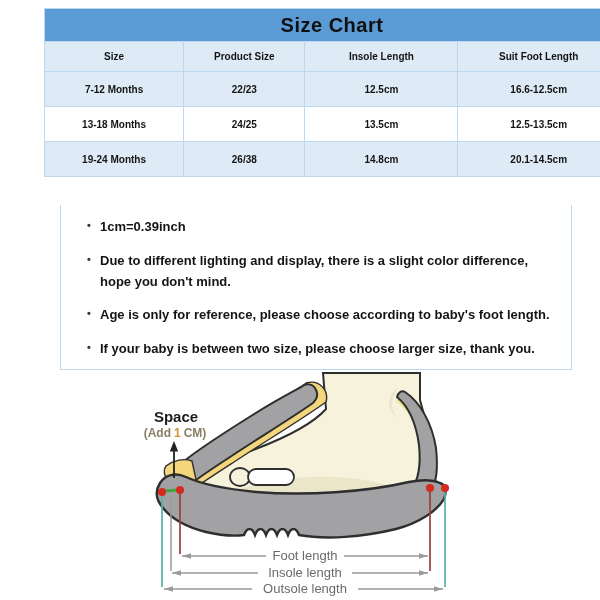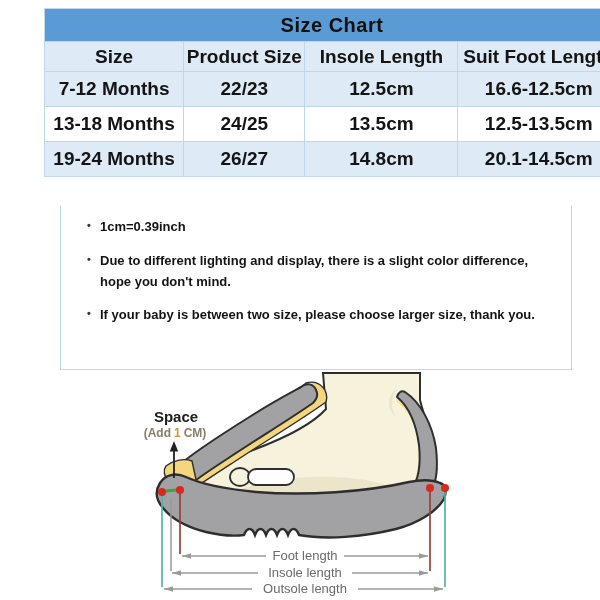--- a/index.html
+++ b/index.html
@@ -8,21 +8,21 @@
   .canvas{position:relative;width:600px;height:600px;background:#fff;}
 
   
   .chart{position:absolute;left:44px;top:8px;width:576px;}
   .title{height:32px;line-height:32px;text-align:center;
          background:var(--title-blue,#5B9BD5);
          border:1px solid var(--border-blue,#BDD7EE);border-bottom:none;
          font-size:20px;font-weight:bold;color:#101010;letter-spacing:.5px;}
   table{width:100%;border-collapse:collapse;table-layout:fixed;}
   td{border:1px solid var(--border-blue,#BDD7EE);text-align:center;
-     vertical-align:middle;font-weight:bold;font-size:19px;
+     vertical-align:middle;font-weight:bold;font-size:10px;
      color:var(--text-dark,#141414);background:#fff;padding:0;}
   thead td{height:29px;background:var(--band-blue,#DEEAF6);}
   tbody td{height:34px;}
   tbody tr.band td{background:var(--band-blue,#DEEAF6);}
 
   
   .notes{position:absolute;left:60px;top:205px;width:512px;height:165px;
          box-sizing:border-box;border:1px solid var(--border-blue,#BDD7EE);
          border-top:none;background:#fff;}
   .notes ul{list-style:none;margin:12px 0 0 0;padding:0 14px 0 26px;}
@@ -87,32 +87,33 @@
             <td>16.6-12.5cm</td>
           </tr>
           <tr>
             <td>13-18 Months</td>
             <td>24/25</td>
             <td>13.5cm</td>
             <td>12.5-13.5cm</td>
           </tr>
           <tr class="band">
             <td>19-24 Months</td>
-            <td>26/27</td>
+            <td>26/38</td>
             <td>14.8cm</td>
             <td>20.1-14.5cm</td>
           </tr>
         </tbody>
     </table>
   </div>
 
   <div class="notes">
     <ul>
         <li>1cm=0.39inch</li>
         <li>Due to different lighting and display, there is a slight color difference, hope you don't mind.</li>
+        <li>Age is only for reference, please choose according to baby's foot length.</li>
         <li>If your baby is between two size, please choose larger size, thank you.</li>
       </ul>
   </div>
 
   <svg class="diagram" width="340" height="229" viewBox="0 0 340 229" xmlns="http://www.w3.org/2000/svg">
 
     <path class="foot" d="M183,2 L186,38 C170,56 136,71 102,83 C80,91 62,94 54,98 C46,101 43,107 45,113
          C47,118 54,122 65,124 C109,130 168,132 213,129 C250,127 279,123 289,113
          C295,106 296,91 292,73 C288,55 283,41 280,29 L280,2 Z"></path>
     <path class="shade" d="M92,121 C140,102 210,102 246,114 C256,119 251,125 236,127 C180,133 118,130 92,121 Z"></path>

